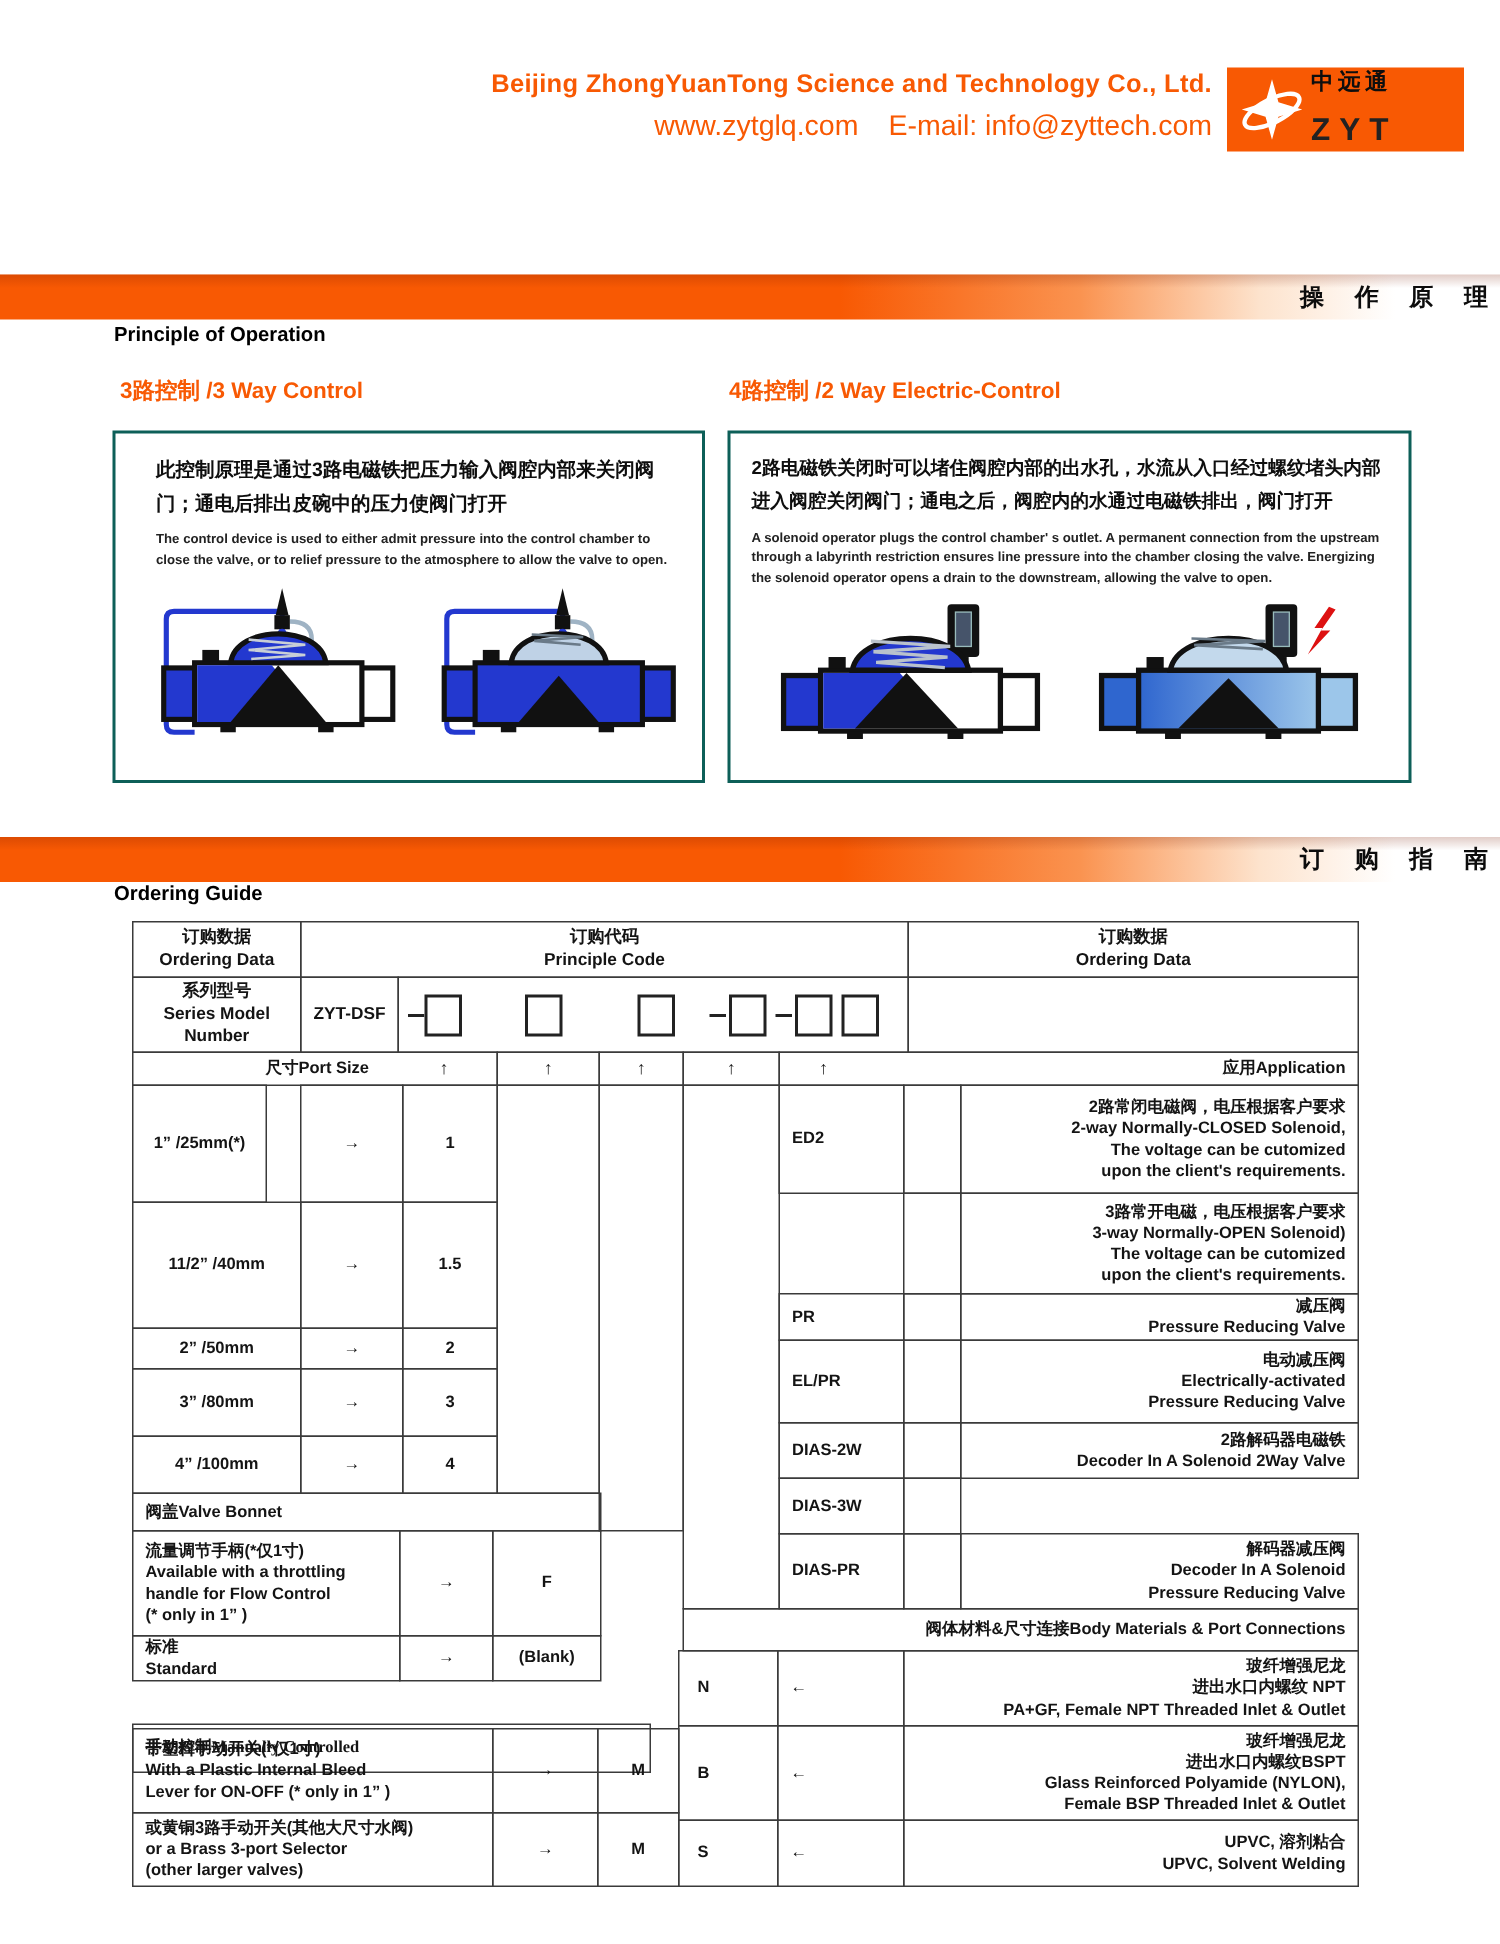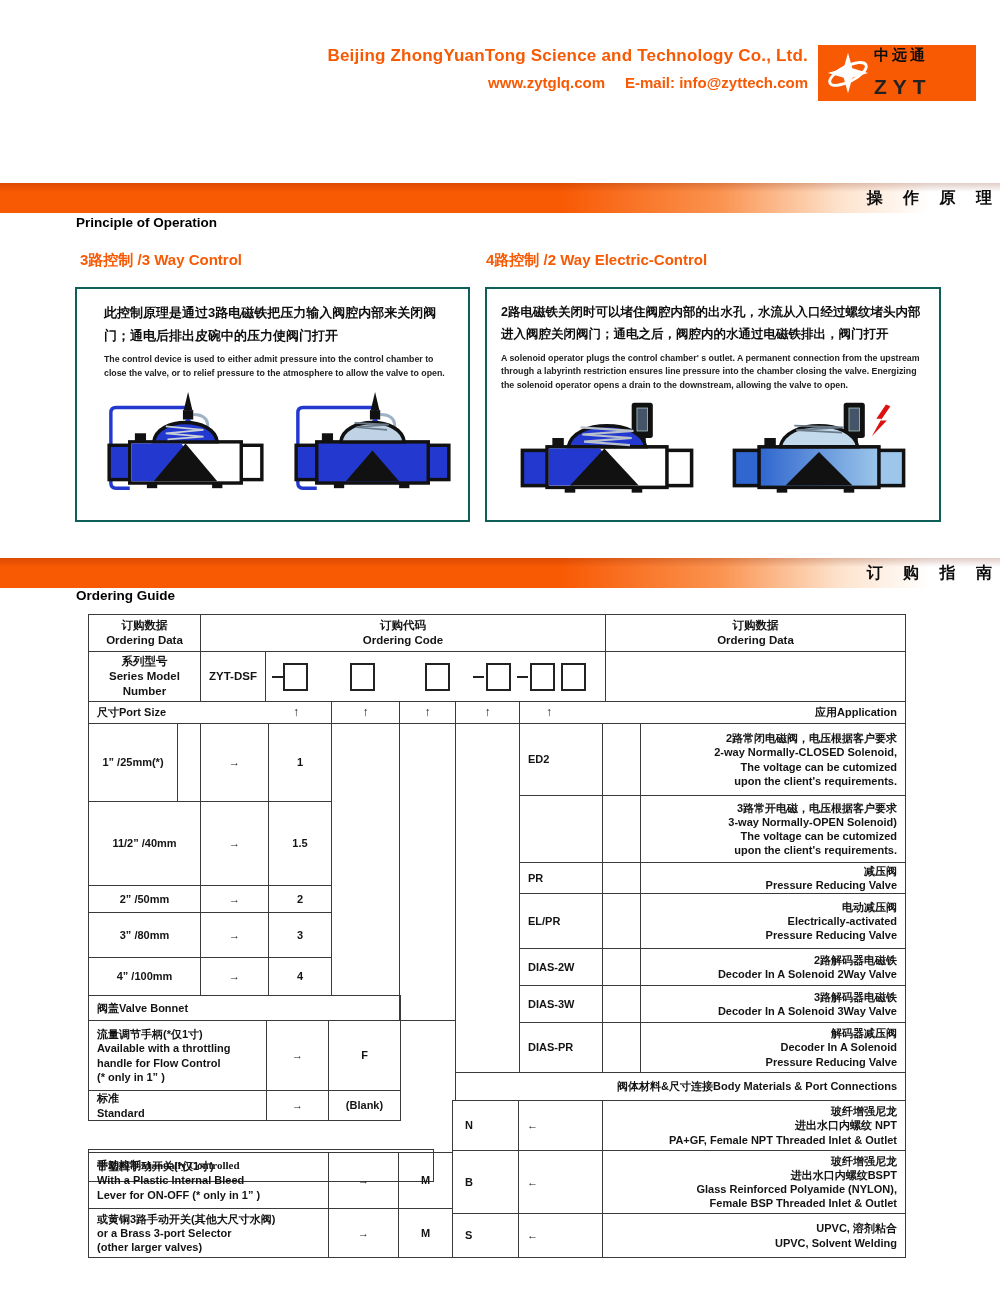--- a/index.html
+++ b/index.html
@@ -2,21 +2,21 @@
 <html><head>
 <meta charset="utf-8">
 <style>
   html,body{margin:0;padding:0;background:#e8e8e8;}
   .page{position:relative;width:1000px;height:1296px;background:#fff;margin:0 auto;
         font-family:"Liberation Sans",sans-serif;color:#111;overflow:hidden;}
 
   
   .company{position:absolute;top:46px;right:192px;text-align:right;color:#f85903;}
   .company .l1{font-size:17px;font-weight:bold;letter-spacing:.2px;}
-  .company .l2{font-size:15px;font-weight:bold;margin-top:8px;}
+  .company .l2{font-size:19px;font-weight:normal;margin-top:8px;}
   .company .l2 .mail{margin-left:20px;}
   .logo{position:absolute;left:818px;top:45px;width:158px;height:56px;background:#f85903;
         display:flex;align-items:center;box-sizing:border-box;padding:0 6px;}
   .logo .txt{color:#fff;line-height:1;margin-left:2px;}
   .logo .cn{font-size:15px;font-weight:bold;letter-spacing:3px;}
   .logo .en{font-size:21px;font-weight:bold;letter-spacing:6px;margin-top:2px;}
 
   
   .banner{position:absolute;left:0;width:1000px;height:30px;display:flex;align-items:center;
      background:linear-gradient(180deg,rgba(120,25,0,.22),rgba(120,25,0,0) 30%),
@@ -161,42 +161,42 @@
   </div>
 
   <div class="banner" style="top:558px;">
     <span>订 购 指 南</span>
   </div>
   <div class="subtitle" style="top:588px;">Ordering Guide</div>
 
   <div class="cell pre fs115" style="left:88px;top:614px;width:113px;height:38px;">订购数据
 Ordering Data</div>
   <div class="cell pre fs115" style="left:200px;top:614px;width:406px;height:38px;">订购代码
-Ordering Code</div>
+Principle Code</div>
   <div class="cell pre fs115" style="left:605px;top:614px;width:301px;height:38px;">订购数据
 Ordering Data</div>
 
   <div class="cell pre fs115" style="left:88px;top:651px;width:113px;height:51px;">系列型号
 Series Model
 Number</div>
   <div class="cell fs115" style="left:200px;top:651px;width:66px;height:51px;">ZYT-DSF</div>
   <div class="cell" style="left:265px;top:651px;width:341px;height:51px;">
     <span class="dash" style="left:6px;"></span>
     <span class="codebox" style="left:17px;"></span>
     <span class="codebox" style="left:84px;"></span>
     <span class="codebox" style="left:159px;"></span>
     <span class="dash" style="left:207px;"></span>
     <span class="codebox" style="left:220px;"></span>
     <span class="dash" style="left:251px;"></span>
     <span class="codebox" style="left:264px;"></span>
     <span class="codebox" style="left:295px;"></span>
   </div>
   <div class="cell" style="left:605px;top:651px;width:301px;height:51px;"></div>
 
-  <div class="cell leftal" style="left:88px;top:701px;width:244px;height:23px;">
+  <div class="cell leftal" style="left:88px;top:701px;width:244px;height:23px;justify-content:center;">
     <span>尺寸Port Size</span>
     <span class="uparr c1arr">↑</span>
   </div>
   <div class="cell uparr" style="left:331px;top:701px;width:69px;height:23px;">↑</div>
   <div class="cell uparr" style="left:399px;top:701px;width:57px;height:23px;">↑</div>
   <div class="cell uparr" style="left:455px;top:701px;width:65px;height:23px;">↑</div>
   <div class="cell rightal" style="left:519px;top:701px;width:387px;height:23px;">
     <span class="uparr c5arr">↑</span>
     <span>应用Application</span>
   </div>
@@ -277,22 +277,20 @@
 Electrically-activated
 Pressure Reducing Valve</div>
 
   <div class="cell leftal" style="left:519px;top:948px;width:84px;height:38px;">DIAS-2W</div>
   <div class="cell" style="left:602px;top:948px;width:39px;height:38px;"></div>
   <div class="cell rightal pre" style="left:640px;top:948px;width:266px;height:38px;">2路解码器电磁铁
 Decoder In A Solenoid 2Way Valve</div>
 
   <div class="cell leftal" style="left:519px;top:985px;width:84px;height:38px;">DIAS-3W</div>
   <div class="cell" style="left:602px;top:985px;width:39px;height:38px;"></div>
-  <div class="cell rightal pre" style="left:640px;top:985px;width:266px;height:38px;">3路解码器电磁铁
-Decoder In A Solenoid 3Way Valve</div>
 
   <div class="cell leftal" style="left:519px;top:1022px;width:84px;height:51px;">DIAS-PR</div>
   <div class="cell" style="left:602px;top:1022px;width:39px;height:51px;"></div>
   <div class="cell rightal pre" style="left:640px;top:1022px;width:266px;height:51px;">解码器减压阀
 Decoder In A Solenoid
 Pressure Reducing Valve</div>
 
   <div class="cell rightal" style="left:455px;top:1072px;width:451px;height:29px;">阀体材料&amp;尺寸连接Body Materials &amp; Port Connections</div>
 
   <div class="cell leftal" style="left:452px;top:1100px;width:67px;height:51px;padding-left:12px;">N</div>

